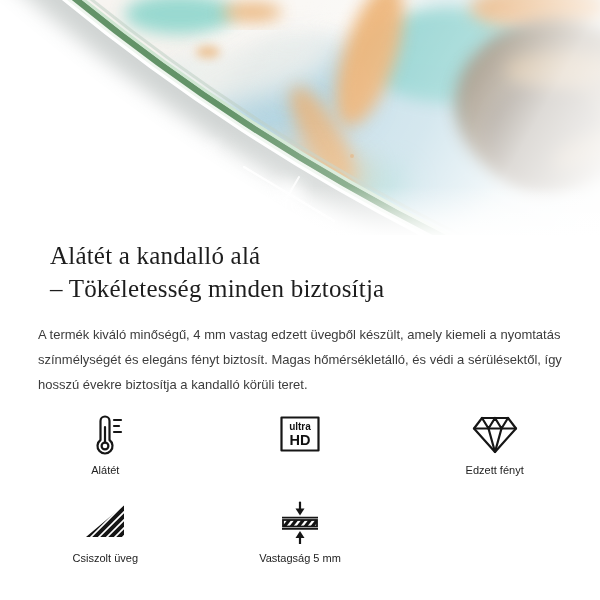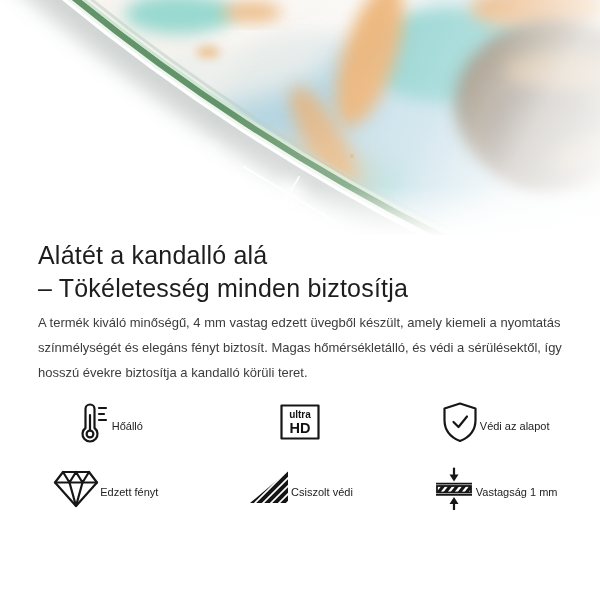--- a/index.html
+++ b/index.html
@@ -1,26 +1,26 @@
 <!DOCTYPE html>
 <html><head>
 <meta charset="utf-8">
 <style>
   html,body{margin:0;padding:0;background:#ffffff;}
   body{width:600px;height:600px;overflow:hidden;font-family:"Liberation Sans",sans-serif;}
   .page{position:relative;width:600px;height:600px;background:#fff;}
   .hero{position:absolute;top:0;left:0;width:600px;height:235px;}
   .hero svg{display:block;}
   .content{position:absolute;top:235px;left:0;right:0;padding:0 38px;}
-  h1{font-family:Liberation Sans, sans-serif;font-weight:400;
-     font-size:25px;line-height:33px;color:#1d1d1d;margin:4px 0 0;letter-spacing:.2px;}
-  .desc{font-size:13px;line-height:25px;color:#3c3c3c;margin:5px 0 0;max-width:526px;}
+  h1{font-family:Liberation Serif, serif;font-weight:400;
+     font-size:25px;line-height:33px;color:#1d1d1d;margin:4px 12px 0;letter-spacing:.2px;}
+  .desc{font-size:13px;line-height:25px;color:#3c3c3c;margin:17px 0 0;max-width:526px;}
   .features{margin:16px -30px 0;display:grid;grid-template-columns:repeat(3,1fr);
      row-gap:24px;justify-items:center;text-align:center;}
-  .feature{display:flex;align-items:center;}
+  .feature{display:flex;flex-direction:column;align-items:center;}
   .ficon{height:42px;display:flex;align-items:center;justify-content:center;}
   .flabel{margin-top:9px;font-size:11px;line-height:13px;color:#222;}
   .ic{stroke:#161616;fill:none;stroke-width:2.2;stroke-linecap:round;stroke-linejoin:round;}
   .icfill{fill:#161616;stroke:none;}
   .hdtext{font-family:"Liberation Sans",sans-serif;fill:#111;}
 </style>
 </head>
 <body>
 
 <div class="page">
@@ -123,42 +123,33 @@
         <div class="ficon">
           <svg width="44" height="44" viewBox="0 0 44 44">
             <path class="ic" d="M17.5,28 V9 a4.5,4.5 0 0 1 9,0 V28 a7.5,7.5 0 1 1 -9,0 Z"></path>
             <line class="ic" x1="22" y1="15" x2="22" y2="30" stroke-width="2.4"></line>
             <circle class="ic" cx="22" cy="34" r="3.4" stroke-width="2.2"></circle>
             <line class="ic" x1="31" y1="8" x2="38" y2="8"></line>
             <line class="ic" x1="31" y1="14" x2="36" y2="14"></line>
             <line class="ic" x1="31" y1="20" x2="38" y2="20"></line>
           </svg>
         </div>
-        <div class="flabel">Hőálló</div>
+        <div class="flabel">Alátét</div>
       </div>
 
       <div class="feature">
         <div class="ficon">
           <svg width="40" height="36" viewBox="0 0 40 36">
             <rect class="ic" x="1.5" y="1.5" width="37" height="33" stroke-width="2.5"></rect>
             <text class="hdtext" x="20" y="14" font-size="10" font-weight="600" text-anchor="middle">ultra</text>
             <text class="hdtext" x="20" y="29" font-size="14.5" font-weight="700" text-anchor="middle">HD</text>
           </svg>
         </div>
       </div>
 
-      <div class="feature">
-        <div class="ficon">
-          <svg width="40" height="42" viewBox="0 0 40 42">
-            <path class="ic" stroke-width="2.4" d="M20,2.5 L35.5,7.5 V19 C35.5,29.5 29,36.5 20,40 C11,36.5 4.5,29.5 4.5,19 V7.5 Z"></path>
-            <path class="ic" stroke-width="2.6" d="M13.5,21 L18.5,26 L27,15.5"></path>
-          </svg>
-        </div>
-        <div class="flabel">Védi az alapot</div>
-      </div>
 
       <div class="feature">
         <div class="ficon">
           <svg width="48" height="42" viewBox="0 0 48 42">
             <path class="ic" d="M11,5 L37,5 L45,15.5 L24,39 L3,15.5 Z"></path>
             <path class="ic" d="M3,15.5 H45"></path>
             <path class="ic" d="M11,5 L17.5,15.5 L24,5 L30.5,15.5 L37,5"></path>
             <path class="ic" d="M17.5,15.5 L24,39 M30.5,15.5 L24,39"></path>
           </svg>
         </div>
@@ -177,21 +168,21 @@
               <line x1="-12" y1="42" x2="38" y2="-8"></line>
               <line x1="-4" y1="42" x2="46" y2="-8"></line>
               <line x1="4" y1="42" x2="54" y2="-8"></line>
               <line x1="12" y1="42" x2="62" y2="-8"></line>
               <line x1="20" y1="42" x2="70" y2="-8"></line>
               <line x1="28" y1="42" x2="78" y2="-8"></line>
               <line x1="36" y1="42" x2="86" y2="-8"></line>
             </g>
           </svg>
         </div>
-        <div class="flabel">Csiszolt védi</div>
+        <div class="flabel">Csiszolt üveg</div>
       </div>
 
       <div class="feature">
         <div class="ficon">
           <svg width="44" height="44" viewBox="0 0 44 44">
             <defs>
                 <clipPath id="barClip">
                   <rect x="5" y="20" width="34" height="6.5"></rect>
                 </clipPath>
               </defs>
@@ -205,18 +196,18 @@
               <line x1="16" y1="32" x2="30" y2="14"></line>
               <line x1="23" y1="32" x2="37" y2="14"></line>
               <line x1="30" y1="32" x2="44" y2="14"></line>
               <line x1="37" y1="32" x2="51" y2="14"></line>
             </g>
             <line x1="4" y1="28.9" x2="40" y2="28.9" stroke="#161616" stroke-width="1.6"></line>
             <polygon class="icfill" points="22,31 17.5,38 26.5,38"></polygon>
             <line class="ic" x1="22" y1="37.5" x2="22" y2="44" stroke-width="2.4"></line>
           </svg>
         </div>
-        <div class="flabel">Vastagság 1 mm</div>
+        <div class="flabel">Vastagság 5 mm</div>
       </div>
 
     </div>
   </div>
 </div>
 
 </body></html>

